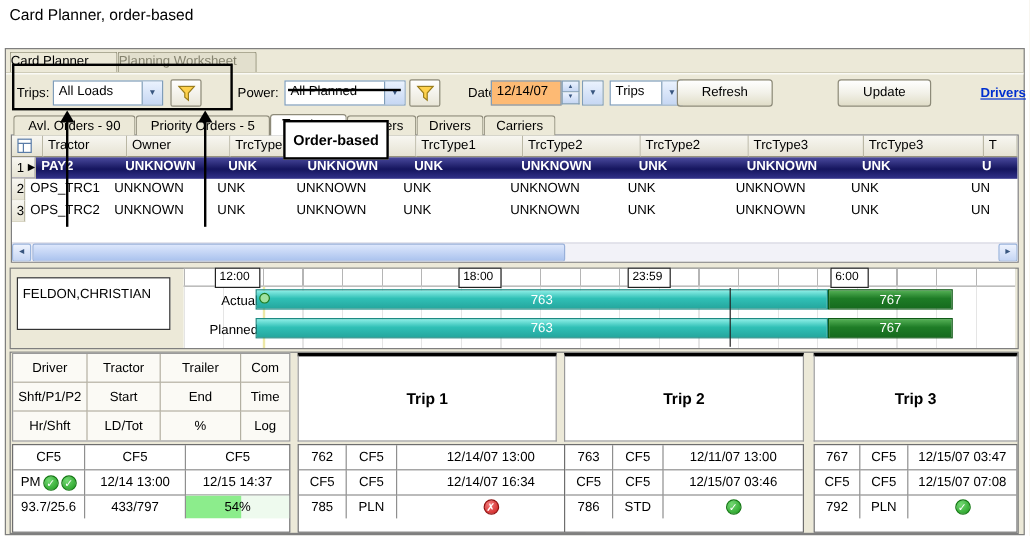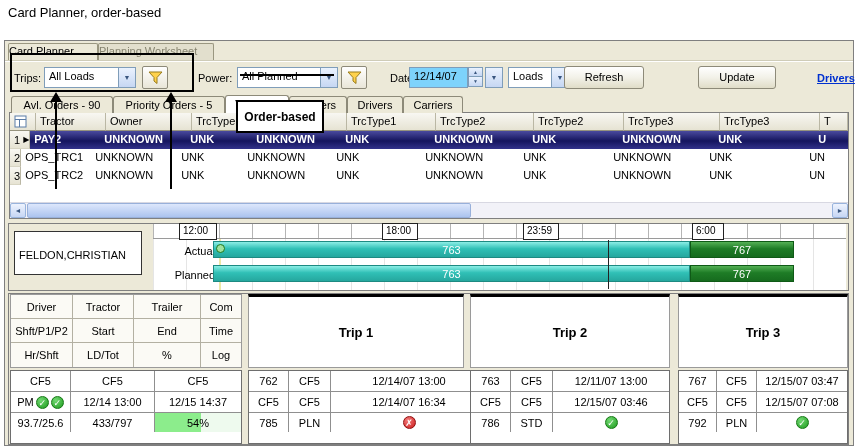--- a/index.html
+++ b/index.html
@@ -13,21 +13,21 @@
   .wtab.inactive{background:#e2dfcd;color:#85836f}
   .tbar-sep{position:absolute;left:0;top:19px;width:848px;border-top:1px solid #cfccb8;border-bottom:1px solid #fff}
 
   
   .tlabel{position:absolute;white-space:nowrap}
   .combo{position:absolute;height:21px;background:#fff;border:1px solid #7f9db9;display:flex}
   .combo .cval{flex:1;padding:2px 3px 0 4px;white-space:nowrap;overflow:hidden}
   .ddbtn{width:17px;height:100%;border-left:1px solid #7f9db9;background:linear-gradient(#eaf2fe,#c6d7f3);color:#39567f;font-size:7px;display:flex;align-items:center;justify-content:center}
   .xpbtn{position:absolute;height:23px;background:linear-gradient(#ffffff,#f2f1e8 50%,#e0ddc8);border:1px solid #8d8a79;border-radius:3px;text-align:center;padding-top:4px;cursor:default}
   .iconbtn{position:absolute;width:26px;height:23px;background:linear-gradient(#ffffff,#e9e6d8);border:1px solid #8d8a79;border-radius:2px;display:flex;align-items:center;justify-content:center}
-  .txtbox{position:absolute;height:21px;background:#7dd3fc;border:1px solid #7f9db9;padding:2px 0 0 4px;white-space:nowrap}
+  .txtbox{position:absolute;height:21px;background:#fdba74;border:1px solid #7f9db9;padding:2px 0 0 4px;white-space:nowrap}
   .spinner{position:absolute;width:15px;height:21px}
   .spinbtn{width:15px;height:10px;background:linear-gradient(#eaf2fe,#c6d7f3);border:1px solid #7f9db9;color:#39567f;font-size:5px;text-align:center;line-height:8px}
   .link{position:absolute;color:#0030d0;text-decoration:underline;font-weight:bold;white-space:nowrap}
 
   
   .gtab{position:absolute;top:55px;height:17px;line-height:16px;text-align:center;background:#ece9d8;border:1px solid #8d8a79;border-bottom:none;border-radius:3px 3px 0 0;white-space:nowrap;overflow:hidden;z-index:2}
   .gtab.active{top:54px;height:18px;background:#fff;font-weight:bold;z-index:3}
 
   
   .grid{position:absolute;left:4px;top:71px;width:840px;height:107px;background:#fff;border:1px solid #7f7f7f;overflow:hidden}
@@ -40,21 +40,21 @@
   .c0{width:26px}.c1{width:70px}.c2{width:86px}.c3{width:66px}.c4{width:89px}.c5{width:89px}.c6{width:98px}.c7{width:90px}.c8{width:96px}.c9{width:100px}.c10{width:28px}
   .hscroll{position:absolute;left:0;bottom:0;width:838px;height:16px;background:#f2f2f8;border-top:1px solid #d8d8e2}
   .sarrow{position:absolute;top:0;width:16px;height:15px;background:linear-gradient(#eef3fe,#c6d6f4);border:1px solid #99b4dd;color:#39567f;font-size:7px;text-align:center;line-height:13px;border-radius:2px}
   .sthumb{position:absolute;left:17px;top:0;width:444px;height:15px;background:linear-gradient(#dde7fc,#abc3ee);border:1px solid #98b0da;border-radius:2px}
 
   
   .gantt{position:absolute;left:3px;top:182px;width:841px;height:68px;background:#ece9d8;border:1px solid #7f7f7f}
   .ruler{position:absolute;left:144px;top:0;width:693px;height:15px;background:#fff;border-bottom:1px solid #9a9a9a;background-image:repeating-linear-gradient(90deg,#b5b5b5 0 1px,transparent 1px 33px)}
   .tick{position:absolute;top:-1px;height:17px;background:#fff;border:1px solid #222;font-size:10px;padding:1px 3px 0;z-index:2;white-space:nowrap}
   .barsbg{position:absolute;left:144px;top:15px;width:693px;height:51px;background:#fff;background-image:repeating-linear-gradient(90deg,#e5e5e5 0 1px,transparent 1px 33px)}
-  .namebox{position:absolute;left:5px;top:7px;width:128px;height:44px;background:#fff;border:1px solid #333;padding:17px 4px;white-space:nowrap;overflow:hidden}
+  .namebox{position:absolute;left:5px;top:7px;width:128px;height:44px;background:#fff;border:1px solid #333;padding:7px 4px;white-space:nowrap;overflow:hidden}
   .rowlabel{position:absolute;text-align:right;white-space:nowrap}
   .bar{position:absolute;height:17px;color:#fff;text-align:center;line-height:16px;z-index:2}
   .bar.cyan{background:linear-gradient(#8ceee6,#30c0b6 45%,#25a79e);border:1px solid #1d8a82}
   .bar.green{background:linear-gradient(#54b055,#1e7c26 45%,#166b1e);border:1px solid #0f5a16}
   .mdot{position:absolute;width:9px;height:9px;border-radius:50%;background:#9fe29f;border:1px solid #1f7a1f;z-index:3}
   .vyellow{position:absolute;width:2px;background:#ede8a6;z-index:1}
   .vblack{position:absolute;width:1px;background:#222;z-index:3}
 
   
   .summary{position:absolute;left:3px;top:252px;width:841px;height:152px;background:#ece9d8;border:1px solid #7f7f7f}
@@ -119,21 +119,21 @@
   <div class="txtbox" style="left:404px;top:26px;width:59px">12/14/07</div>
   <div class="spinner" style="left:463px;top:26px">
     <div class="spinbtn">▲</div>
     <div class="spinbtn" style="border-top:none">▼</div>
   </div>
   <div class="combo" style="left:480px;top:26px;width:18px">
     <span class="ddbtn" style="border-left:none;width:16px">▼</span>
   </div>
 
   <div class="combo" style="left:503px;top:26px;width:61px">
-    <span class="cval">Loads</span>
+    <span class="cval">Trips</span>
     <span class="ddbtn">▼</span>
   </div>
 
   <div class="xpbtn" style="left:559px;top:25px;width:80px">Refresh</div>
   <div class="xpbtn" style="left:693px;top:25px;width:78px">Update</div>
   <a class="link" style="left:812px;top:31px">Drivers</a>
 
   <div class="gtab" style="left:6px;width:102px">Avl. Orders - 90</div>
   <div class="gtab" style="left:108px;width:112px">Priority Orders - 5</div>
   <div class="gtab active" style="left:220px;width:64px">Tractors</div>

